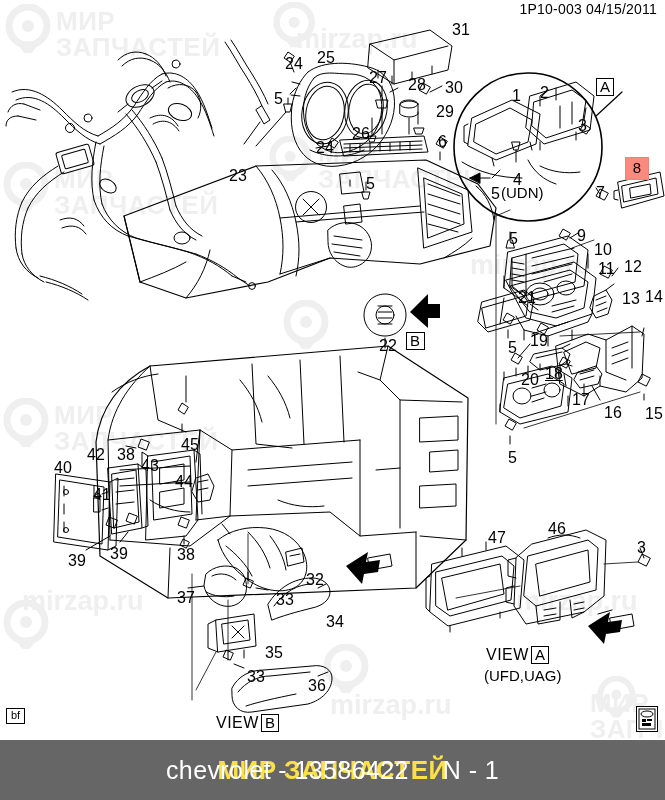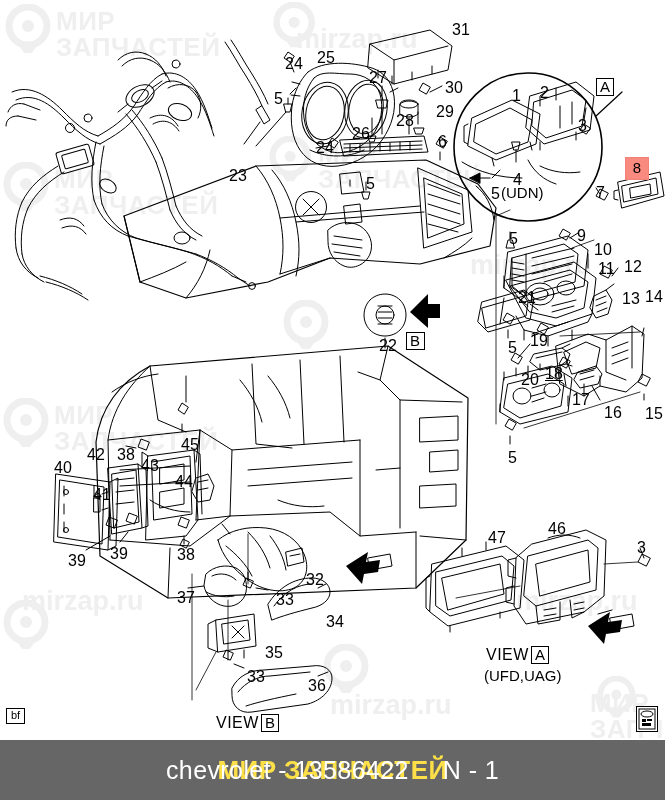--- a/index.html
+++ b/index.html
@@ -735,27 +735,28 @@
 
       <g>
         <path d="M588 626 l22 -14 l-2 10 l14 -2 l-2 12 l-14 2 l-2 10 z" fill="#000" stroke="none"></path>
         <path d="M610 618 l22 -4 l2 12 l-22 4 z"></path>
         <path d="M598 614 l14 -4"></path>
       </g>
 
     </g>
   </svg>
 
+  <div id="hdr">1P10-003  04/15/2011</div>
 
   <div id="callout-layer">
       <div class="lbl big" style="left: 452px; top: 22px;">31</div>
       <div class="lbl big" style="left: 285px; top: 56px;">24</div>
       <div class="lbl big" style="left: 317px; top: 50px;">25</div>
       <div class="lbl big" style="left: 369px; top: 70px;">27</div>
-      <div class="lbl big" style="left: 396px; top: 77px; margin-top: 36px;">28</div>
+      <div class="lbl big" style="left: 408px; top: 77px;">28</div>
       <div class="lbl big" style="left: 445px; top: 80px;">30</div>
       <div class="lbl big" style="left: 512px; top: 88px;">1</div>
       <div class="lbl big" style="left: 540px; top: 85px;">2</div>
       <div class="lbl big" style="left: 274px; top: 91px;">5</div>
       <div class="lbl big" style="left: 436px; top: 104px;">29</div>
       <div class="lbl big" style="left: 578px; top: 118px;">3</div>
       <div class="lbl big" style="left: 352px; top: 126px;">26</div>
       <div class="lbl big" style="left: 316px; top: 140px;">24</div>
       <div class="lbl big" style="left: 438px; top: 134px;">6</div>
       <div class="lbl big" style="left: 229px; top: 168px;">23</div>

